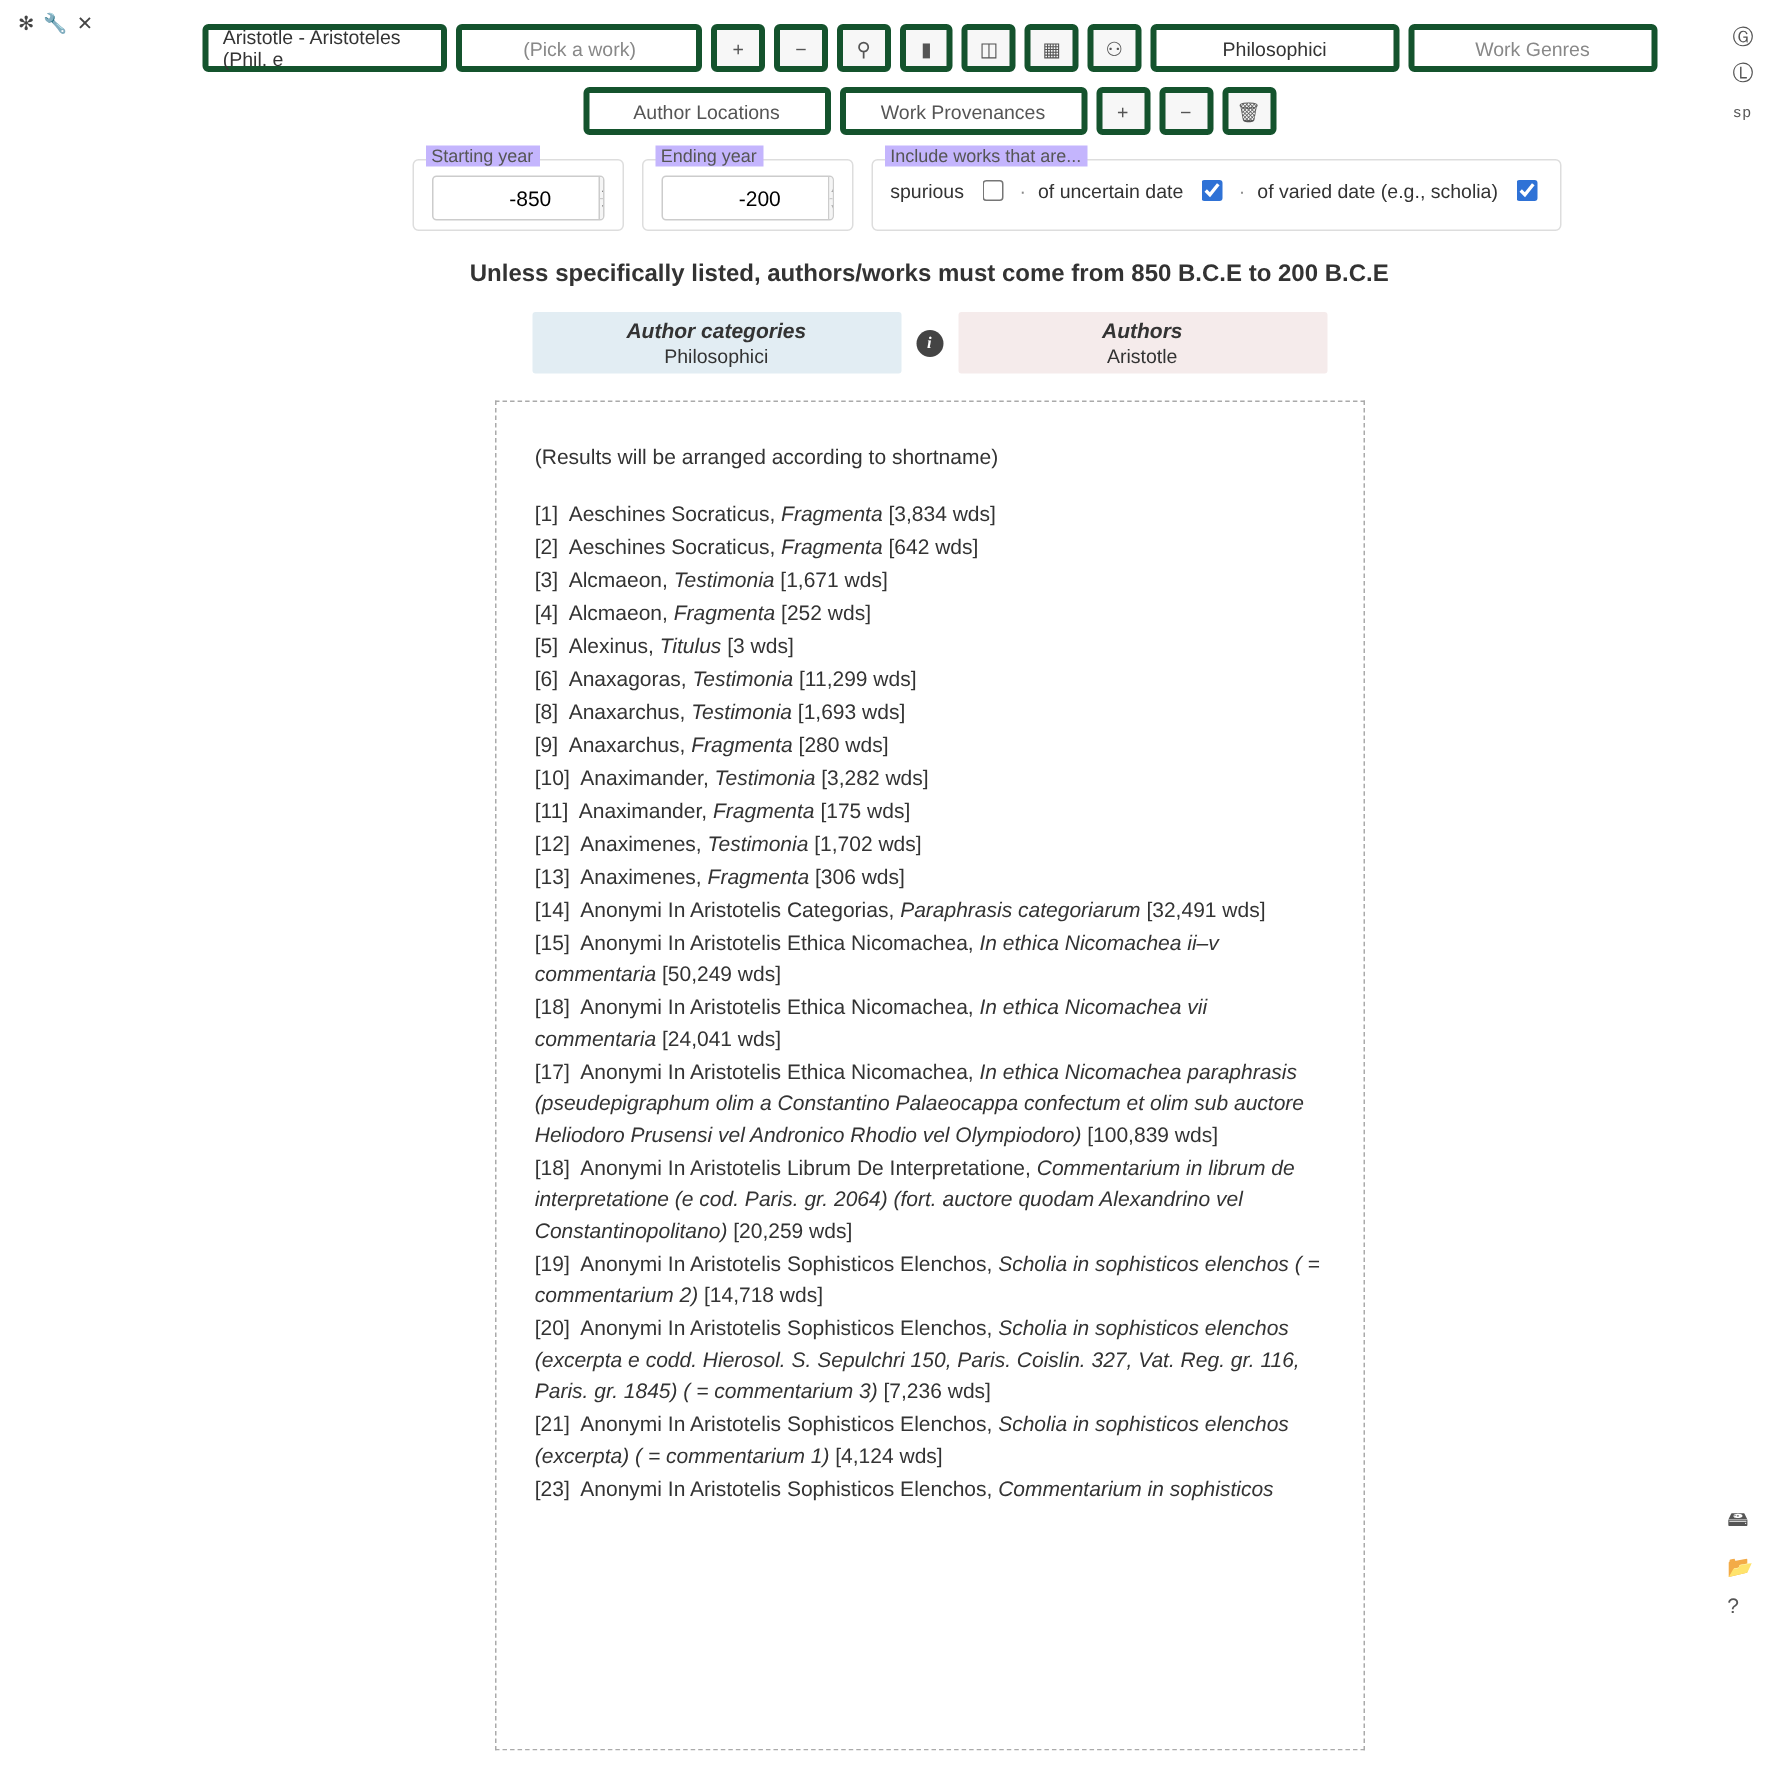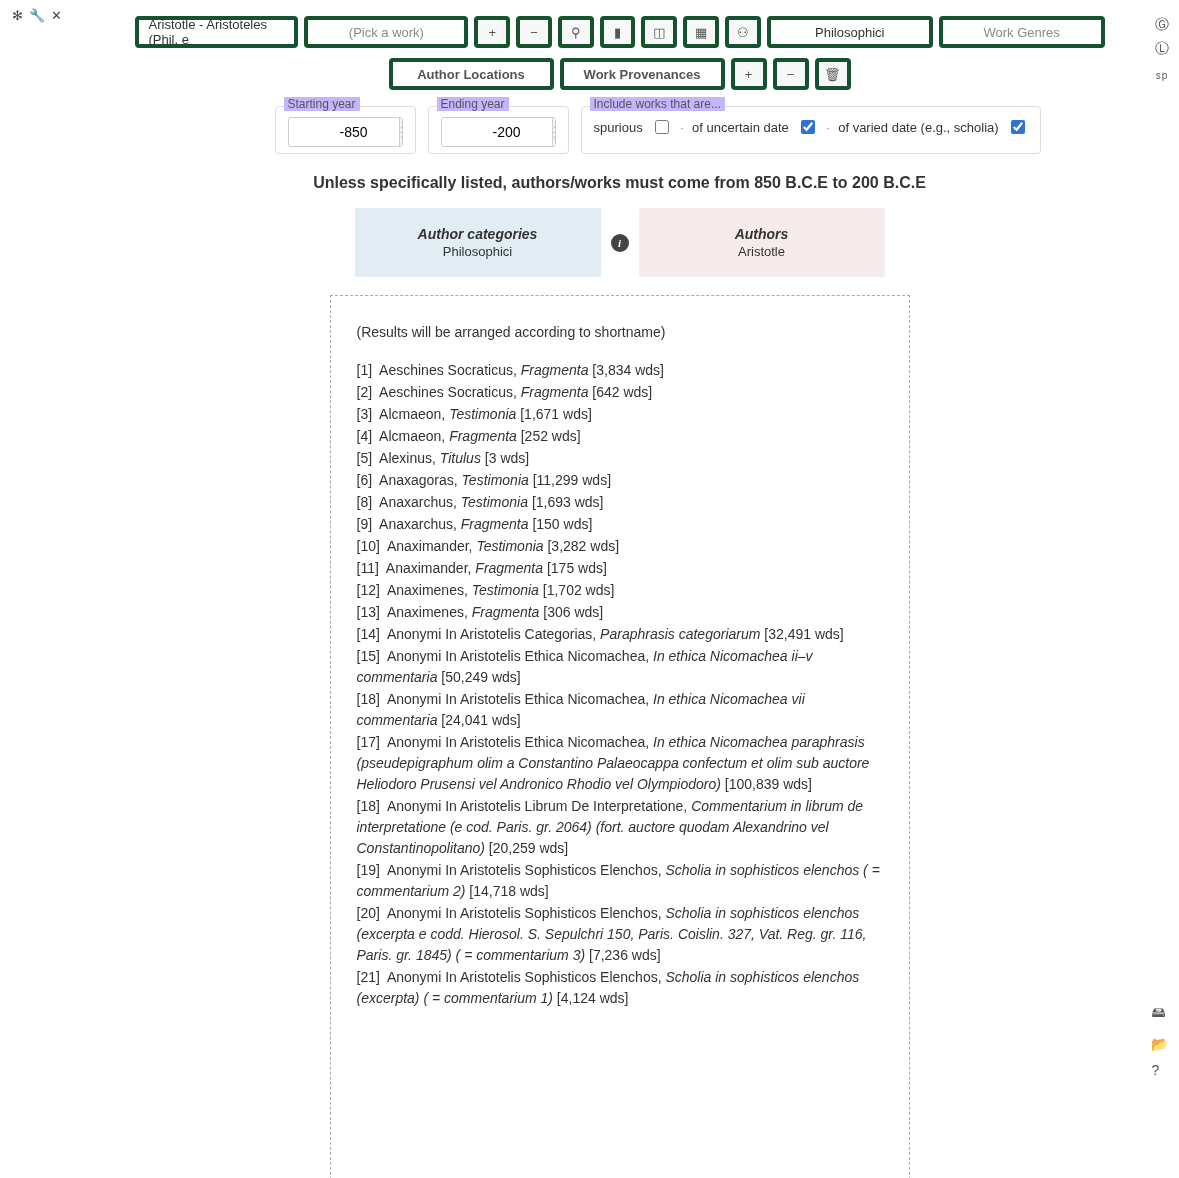--- a/index.html
+++ b/index.html
@@ -60,21 +60,21 @@
     display: flex;
     align-items: center;
     justify-content: center;
   }
   .input { padding: 0 10px; }
   .author-input { width: 165px; color: #333; justify-content: flex-start; }
   .work-input { width: 165px; color: #888; }
   .btn-sq { width: 36px; background: #f7f7f7; color: #555; cursor:pointer; }
   .btn-wide { width: 167px; cursor:pointer; background:#fff; }
   .btn-wide.gray { color: #888; }
-  .btn-tool { width: 165px; background: #fff; color: #555; cursor:pointer;font-weight:bold; }
+  .btn-tool { width: 165px; background: #fff; color: #555; cursor:pointer; }
   .fieldset {
     border: 1px solid #ddd;
     border-radius: 4px;
     padding: 10px 12px 6px 12px;
     position: relative;
     margin-top: 6px;
   }
   .fieldset .legend {
     position: absolute;
     top: -10px;
@@ -129,21 +129,21 @@
   }
   .tags-row {
     display: flex;
     justify-content: center;
     align-items: stretch;
     gap: 10px;
     margin-bottom: 18px;
   }
   .tag {
     width: 246px;
-    padding: 18px 0;
+    padding: 4px 0;
     text-align: center;
     border-radius: 2px;
   }
   .tag .t1 { font-style: italic; font-weight: 600; font-size: 14px; }
   .tag .t2 { font-size: 13px; margin-top: 2px; }
   .tag.blue { background: #e2edf3; }
   .tag.pink { background: #f5ebeb; }
   .info-dot {
     width: 18px; height: 18px;
     background: #444; color: #fff;
@@ -280,29 +280,30 @@
   <div class="results-box">
     <div class="note">(Results will be arranged according to shortname)</div>
     <div id="works-list">
         <div class="work-line"><span class="idx">[1]</span>&nbsp; <span>Aeschines Socraticus, </span><span class="title">Fragmenta</span><span> [3,834 wds]</span></div>
         <div class="work-line"><span class="idx">[2]</span>&nbsp; <span>Aeschines Socraticus, </span><span class="title">Fragmenta</span><span> [642 wds]</span></div>
         <div class="work-line"><span class="idx">[3]</span>&nbsp; <span>Alcmaeon, </span><span class="title">Testimonia</span><span> [1,671 wds]</span></div>
         <div class="work-line"><span class="idx">[4]</span>&nbsp; <span>Alcmaeon, </span><span class="title">Fragmenta</span><span> [252 wds]</span></div>
         <div class="work-line"><span class="idx">[5]</span>&nbsp; <span>Alexinus, </span><span class="title">Titulus</span><span> [3 wds]</span></div>
         <div class="work-line"><span class="idx">[6]</span>&nbsp; <span>Anaxagoras, </span><span class="title">Testimonia</span><span> [11,299 wds]</span></div>
         <div class="work-line"><span class="idx">[8]</span>&nbsp; <span>Anaxarchus, </span><span class="title">Testimonia</span><span> [1,693 wds]</span></div>
-        <div class="work-line"><span class="idx">[9]</span>&nbsp; <span>Anaxarchus, </span><span class="title">Fragmenta</span><span> [150 wds]</span></div>
+        <div class="work-line"><span class="idx">[9]</span>&nbsp; <span>Anaxarchus, </span><span class="title">Fragmenta</span><span> [280 wds]</span></div>
         <div class="work-line"><span class="idx">[10]</span>&nbsp; <span>Anaximander, </span><span class="title">Testimonia</span><span> [3,282 wds]</span></div>
         <div class="work-line"><span class="idx">[11]</span>&nbsp; <span>Anaximander, </span><span class="title">Fragmenta</span><span> [175 wds]</span></div>
         <div class="work-line"><span class="idx">[12]</span>&nbsp; <span>Anaximenes, </span><span class="title">Testimonia</span><span> [1,702 wds]</span></div>
         <div class="work-line"><span class="idx">[13]</span>&nbsp; <span>Anaximenes, </span><span class="title">Fragmenta</span><span> [306 wds]</span></div>
         <div class="work-line"><span class="idx">[14]</span>&nbsp; <span>Anonymi In Aristotelis Categorias, </span><span class="title">Paraphrasis categoriarum</span><span> [32,491 wds]</span></div>
         <div class="work-line"><span class="idx">[15]</span>&nbsp; <span>Anonymi In Aristotelis Ethica Nicomachea, </span><span class="title">In ethica Nicomachea ii–v commentaria</span><span> [50,249 wds]</span></div>
         <div class="work-line"><span class="idx">[18]</span>&nbsp; <span>Anonymi In Aristotelis Ethica Nicomachea, </span><span class="title">In ethica Nicomachea vii commentaria</span><span> [24,041 wds]</span></div>
         <div class="work-line"><span class="idx">[17]</span>&nbsp; <span>Anonymi In Aristotelis Ethica Nicomachea, </span><span class="title">In ethica Nicomachea paraphrasis (pseudepigraphum olim a Constantino Palaeocappa confectum et olim sub auctore Heliodoro Prusensi vel Andronico Rhodio vel Olympiodoro)</span><span> [100,839 wds]</span></div>
         <div class="work-line"><span class="idx">[18]</span>&nbsp; <span>Anonymi In Aristotelis Librum De Interpretatione, </span><span class="title">Commentarium in librum de interpretatione (e cod. Paris. gr. 2064) (fort. auctore quodam Alexandrino vel Constantinopolitano)</span><span> [20,259 wds]</span></div>
         <div class="work-line"><span class="idx">[19]</span>&nbsp; <span>Anonymi In Aristotelis Sophisticos Elenchos, </span><span class="title">Scholia in sophisticos elenchos ( = commentarium 2)</span><span> [14,718 wds]</span></div>
         <div class="work-line"><span class="idx">[20]</span>&nbsp; <span>Anonymi In Aristotelis Sophisticos Elenchos, </span><span class="title">Scholia in sophisticos elenchos (excerpta e codd. Hierosol. S. Sepulchri 150, Paris. Coislin. 327, Vat. Reg. gr. 116, Paris. gr. 1845) ( = commentarium 3)</span><span> [7,236 wds]</span></div>
         <div class="work-line"><span class="idx">[21]</span>&nbsp; <span>Anonymi In Aristotelis Sophisticos Elenchos, </span><span class="title">Scholia in sophisticos elenchos (excerpta) ( = commentarium 1)</span><span> [4,124 wds]</span></div>
+        <div class="work-line"><span class="idx">[23]</span>&nbsp; <span>Anonymi In Aristotelis Sophisticos Elenchos, </span><span class="title">Commentarium in sophisticos</span><span></span></div>
       </div>
   </div>
 
 </div>
 
 </body></html>

